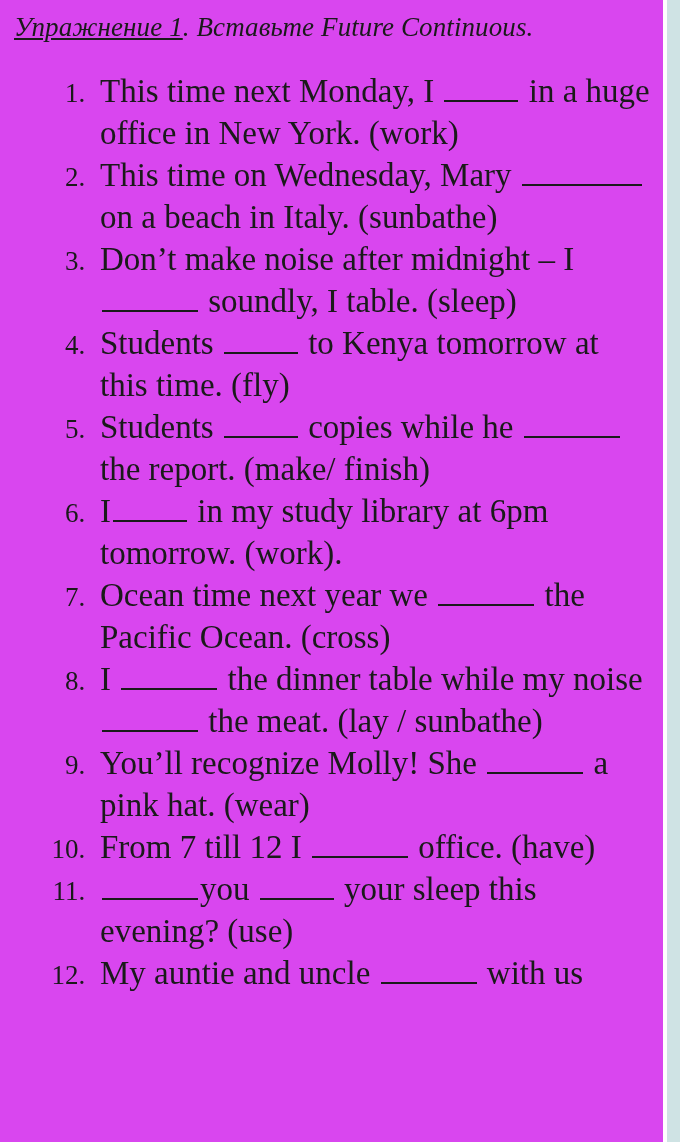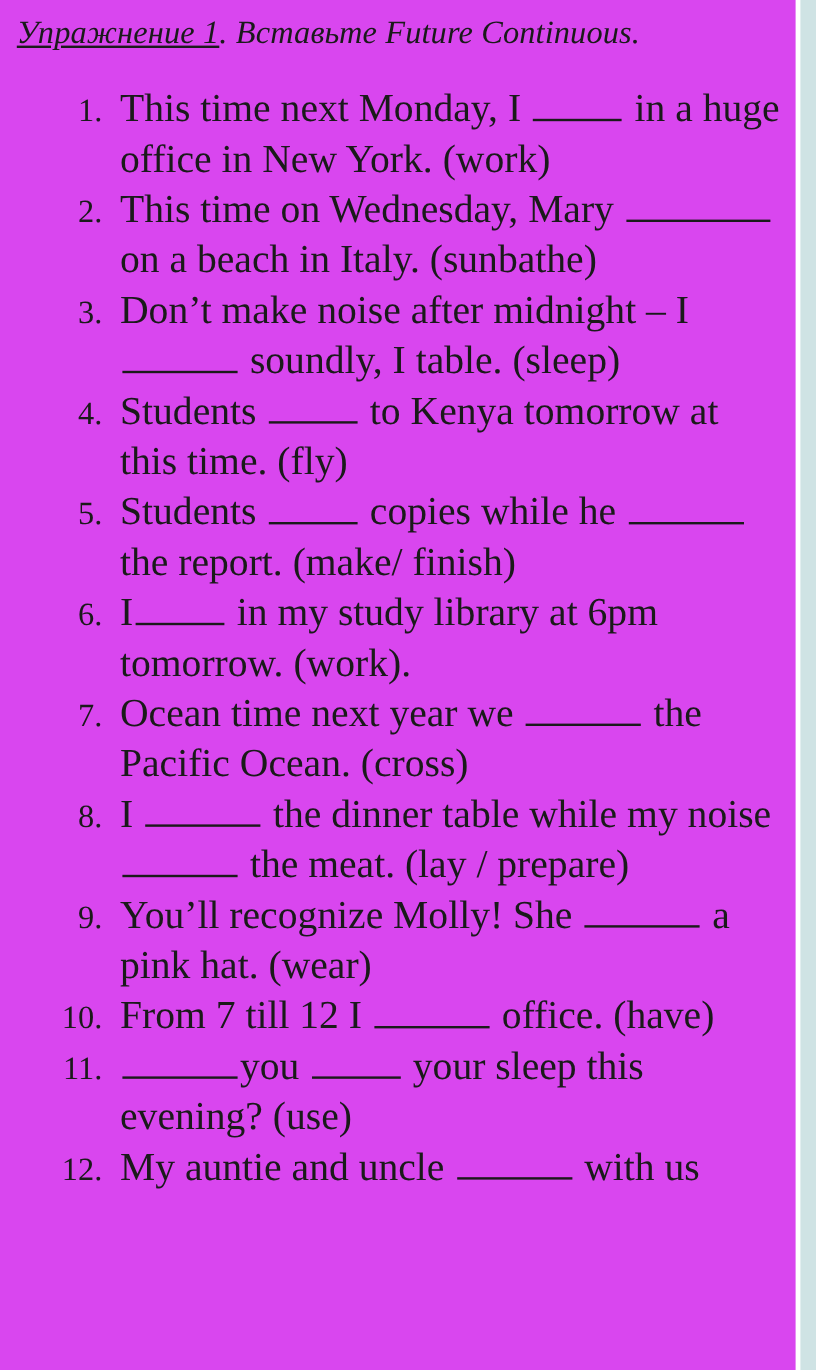--- a/index.html
+++ b/index.html
@@ -93,21 +93,21 @@
     </div>
 
     <ol class="questions">
         <li value="1"><span>This time next Monday, I </span><span class="blank b-sm"></span><span> in a huge office in New York. (work)</span></li>
         <li value="2"><span>This time on Wednesday, Mary </span><span class="blank b-lg"></span><span> on a beach in Italy. (sunbathe)</span></li>
         <li value="3"><span>Don’t make noise after midnight – I </span><span class="blank b-md"></span><span> soundly, I table. (sleep)</span></li>
         <li value="4"><span>Students </span><span class="blank b-sm"></span><span> to Kenya tomorrow at this time. (fly)</span></li>
         <li value="5"><span>Students </span><span class="blank b-sm"></span><span> copies while he </span><span class="blank b-md"></span><span>the report. (make/ finish)</span></li>
         <li value="6"><span>I</span><span class="blank b-sm"></span><span> in my study library at 6pm tomorrow. (work).</span></li>
         <li value="7"><span>Ocean time next year we </span><span class="blank b-md"></span><span> the Pacific Ocean. (cross)</span></li>
-        <li value="8"><span>I </span><span class="blank b-md"></span><span> the dinner table while my noise</span><span class="blank b-md"></span><span> the meat. (lay / prepare)</span></li>
+        <li value="8"><span>I </span><span class="blank b-md"></span><span> the dinner table while my noise</span><span class="blank b-md"></span><span> the meat. (lay / sunbathe)</span></li>
         <li value="9"><span>You’ll recognize Molly! She </span><span class="blank b-md"></span><span> a pink hat. (wear)</span></li>
         <li value="10"><span>From 7 till 12 I </span><span class="blank b-md"></span><span> office. (have)</span></li>
         <li value="11"><span class="blank b-md"></span><span>you </span><span class="blank b-sm"></span><span> your sleep this evening? (use)</span></li>
         <li value="12"><span>My auntie and uncle </span><span class="blank b-md"></span><span> with us</span></li>
       </ol>
 
   </div>
 
   <div class="right-strip">
     <div class="track"></div>

